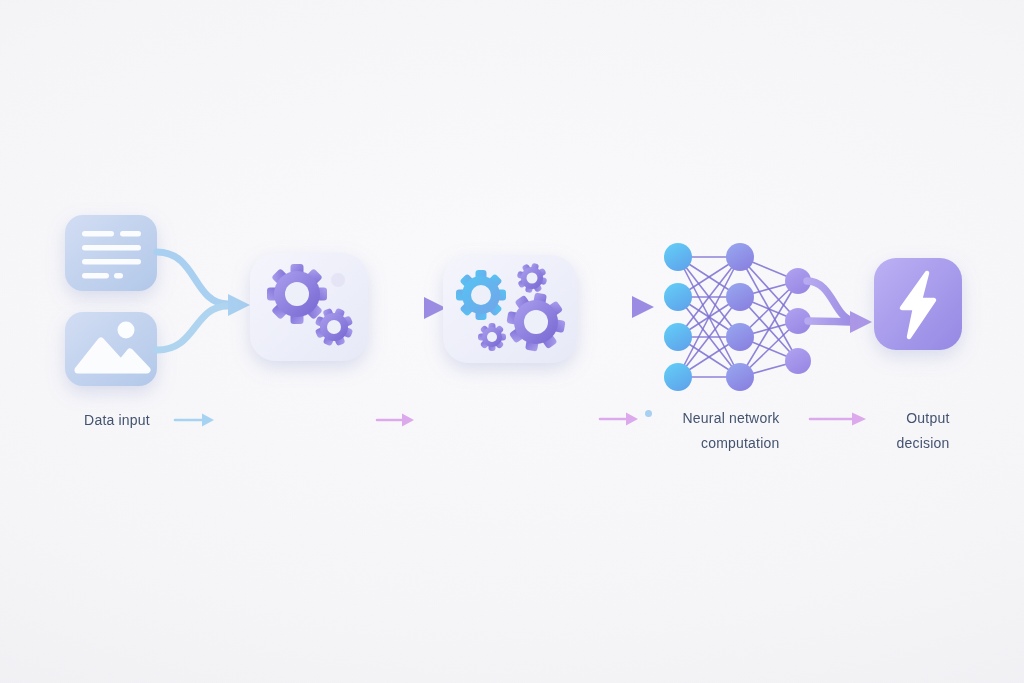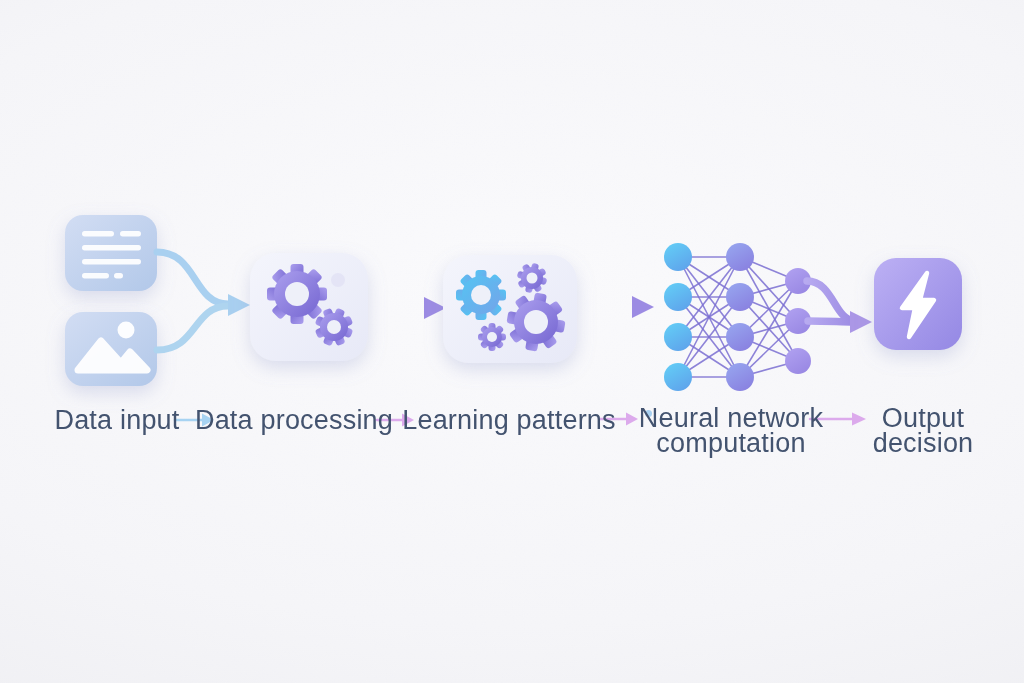--- a/index.html
+++ b/index.html
@@ -4,22 +4,22 @@
 <style>
   html,body{margin:0;padding:0;}
   body{background:#eceef2;font-family:"Liberation Sans",sans-serif;}
   .canvas{
     position:relative;width:1024px;height:683px;overflow:hidden;
     background:radial-gradient(ellipse 120% 90% at 50% 42%, #fbfbfd 0%, #f6f6f9 55%, #ededf1 100%);
   }
   svg.scene{position:absolute;left:0;top:0;}
   .label{
     position:absolute;transform:translateX(-50%);
-    font-size:27px;line-height:25px;font-weight:500;letter-spacing:.2px;
-    color:#43536f;text-align:center;white-space:nowrap;
+    font-size:14px;line-height:25px;font-weight:500;letter-spacing:.2px;
+    color:#43536f;text-align:right;white-space:nowrap;
   }
   .label span{display:block;}
   .label span:empty{display:none;}
 </style>
 </head>
 <body>
 
 <div class="canvas">
 
   <svg class="scene" width="1024" height="683" viewBox="0 0 1024 683">
@@ -261,28 +261,20 @@
     <g>
       <line x1="810" y1="419" x2="852" y2="419" stroke-width="2.6" stroke-linecap="round" stroke="#dcaaec"></line>
       <polygon points="852,412.5 866,419 852,425.5" fill="#dcaaec"></polygon>
     </g>
   </svg>
 
   <div class="label" style="left:117px;top:408px">
     <span>Data input</span>
 
   </div>
-  <div class="label" style="left:294px;top:408px">
-    <span>Data processing</span>
-
-  </div>
-  <div class="label" style="left:509px;top:408px">
-    <span>Learning patterns</span>
-
-  </div>
   <div class="label" style="left:923px;top:406px">
     <span>Output</span>
     <span>decision</span>
   </div>
   <div class="label" style="left:731px;top:406px">
     <span>Neural network</span>
     <span>computation</span>
   </div>
 </div>
 

